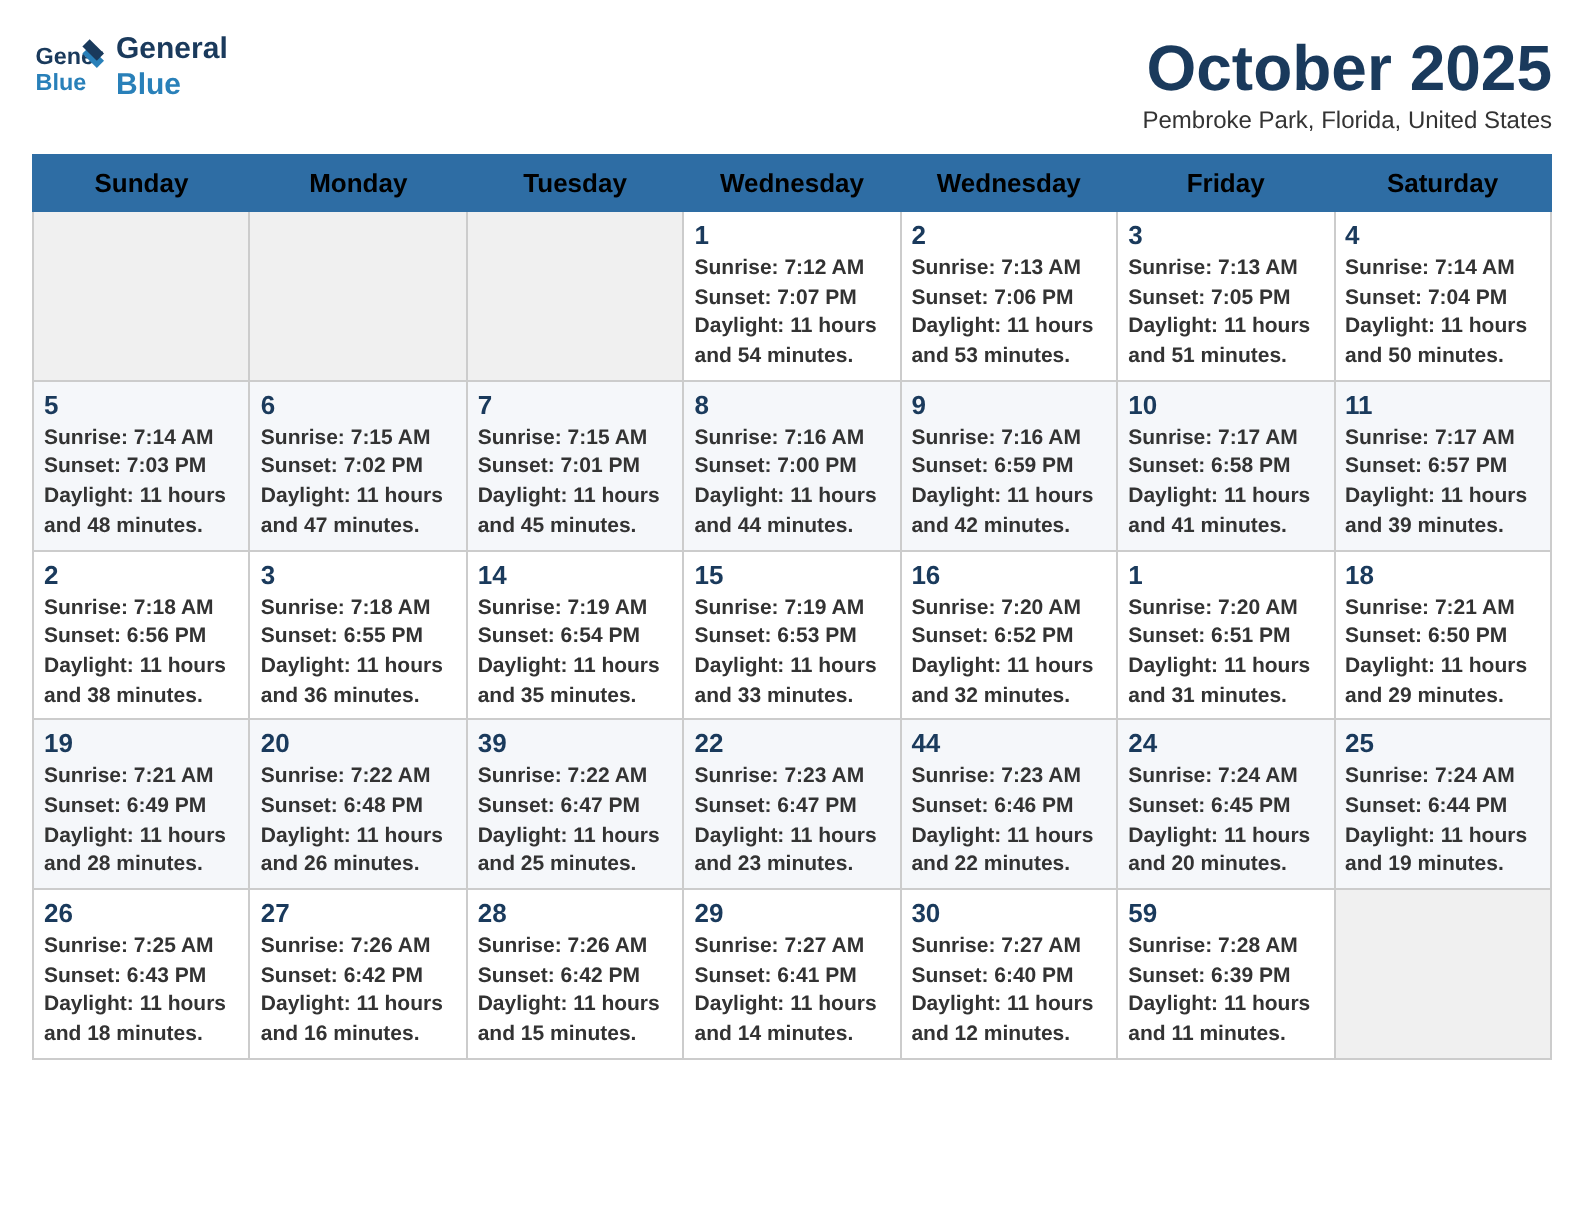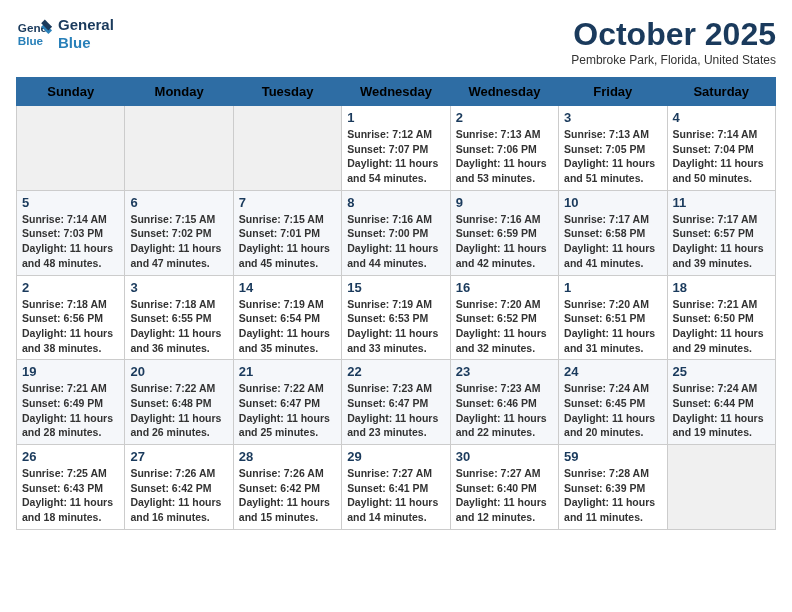--- a/index.html
+++ b/index.html
@@ -199,29 +199,29 @@
       <tr>
         <td>
           <div class="day-num">19</div>
           <div class="cell-info">Sunrise: 7:21 AM<br>Sunset: 6:49 PM<br>Daylight: 11 hours<br>and 28 minutes.</div>
         </td>
         <td>
           <div class="day-num">20</div>
           <div class="cell-info">Sunrise: 7:22 AM<br>Sunset: 6:48 PM<br>Daylight: 11 hours<br>and 26 minutes.</div>
         </td>
         <td>
-          <div class="day-num">21</div>
+          <div class="day-num">39</div>
           <div class="cell-info">Sunrise: 7:22 AM<br>Sunset: 6:47 PM<br>Daylight: 11 hours<br>and 25 minutes.</div>
         </td>
         <td>
           <div class="day-num">22</div>
           <div class="cell-info">Sunrise: 7:23 AM<br>Sunset: 6:47 PM<br>Daylight: 11 hours<br>and 23 minutes.</div>
         </td>
         <td>
-          <div class="day-num">23</div>
+          <div class="day-num">44</div>
           <div class="cell-info">Sunrise: 7:23 AM<br>Sunset: 6:46 PM<br>Daylight: 11 hours<br>and 22 minutes.</div>
         </td>
         <td>
           <div class="day-num">24</div>
           <div class="cell-info">Sunrise: 7:24 AM<br>Sunset: 6:45 PM<br>Daylight: 11 hours<br>and 20 minutes.</div>
         </td>
         <td>
           <div class="day-num">25</div>
           <div class="cell-info">Sunrise: 7:24 AM<br>Sunset: 6:44 PM<br>Daylight: 11 hours<br>and 19 minutes.</div>
         </td>

